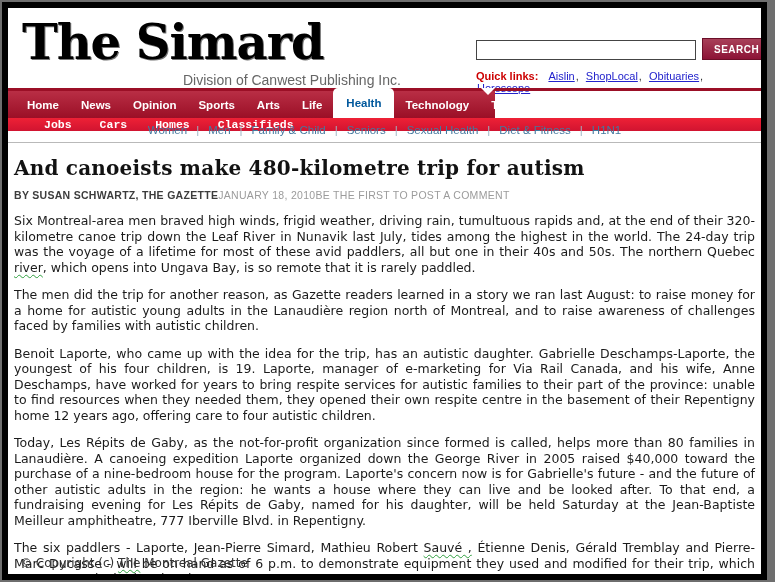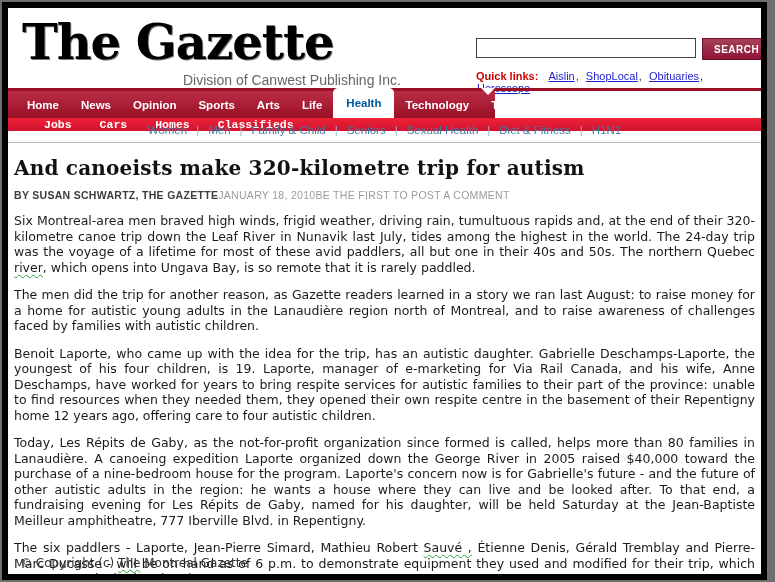--- a/index.html
+++ b/index.html
@@ -14,21 +14,21 @@
   }
   
   .masthead{position:relative;height:80px;background:#fff;}
   .logo{
     position:absolute;left:14px;top:6px;
     font-family:"DejaVu Serif",serif;font-weight:bold;
     font-size:48px;color:#000;letter-spacing:-1px;
     text-shadow:1px 1px 0 #777;
   }
   .tagline{position:absolute;left:175px;top:64px;font-size:14px;color:#666;}
-  .search-row{position:absolute;left:468px;top:30px;display:flex;align-items:flex-start;}
+  .search-row{position:absolute;left:468px;top:30px;display:flex;align-items:flex-end;}
   .search-input{
     width:212px;height:18px;border:1px solid #444;font-size:12px;padding:0 3px;
     font-family:"Liberation Sans",sans-serif;
   }
   .search-btn{
     margin-left:6px;height:22px;padding:0 11px;
     background:linear-gradient(#a84059,#8c1336);
     border:1px solid #6b0e28;color:#fff;font-weight:bold;font-size:10px;
     letter-spacing:.5px;font-family:"Liberation Sans",sans-serif;cursor:pointer;
   }
@@ -94,21 +94,21 @@
     position:absolute;left:12px;bottom:4px;
     font-family:"DejaVu Sans",sans-serif;font-size:12px;color:#333;
   }
 </style>
 </head>
 <body>
 
 <div class="page">
 
   <div class="masthead">
-    <div class="logo">The Gazette</div>
+    <div class="logo">The Simard</div>
     <div class="tagline">Division of Canwest Publishing Inc.</div>
 
     <div class="search-row">
       <input class="search-input" type="text" style="">
       <button class="search-btn">SEARCH</button>
     </div>
 
     <div class="quick-links">
       <span class="ql-label">Quick links:</span>
       <span class="ql-link">Aislin</span><span class="ql-sep">,</span>
@@ -151,21 +151,21 @@
         <span class="subnav-sep">|</span>
       <span class="subnav-item">Sexual Health</span>
         <span class="subnav-sep">|</span>
       <span class="subnav-item">Diet &amp; Fitness</span>
         <span class="subnav-sep">|</span>
       <span class="subnav-item">H1N1</span>
     </div>
   </div>
 
   <div class="article">
-    <h1 class="headline">And canoeists make 320-kilometre trip for autism</h1>
+    <h1 class="headline">And canoeists make 480-kilometre trip for autism</h1>
 
     <div class="byline-row">
       <span class="byline">BY SUSAN SCHWARTZ, THE GAZETTE</span>
       <span class="pub-date">JANUARY 18, 2010</span>
       <span class="comment-link">BE THE FIRST TO POST A COMMENT</span>
     </div>
 
     <p class="para"><span>Six Montreal-area men braved high winds, frigid weather, driving rain, tumultuous rapids and, at the end of their 320-kilometre canoe trip down the Leaf River in Nunavik last July, tides among the highest in the world.  The 24-day trip was the voyage of a lifetime for most of these avid paddlers, all but one in their 40s and 50s. The northern Quebec </span><span class="misspell">river</span><span>, which opens into Ungava Bay, is so remote that it is rarely paddled.</span></p>
 
     <p class="para">The men did the trip for another reason, as Gazette readers learned in a story we ran last August: to raise money for a home for autistic young adults in the Lanaudière region north of Montreal, and to raise awareness of challenges faced by families with autistic children.</p>

